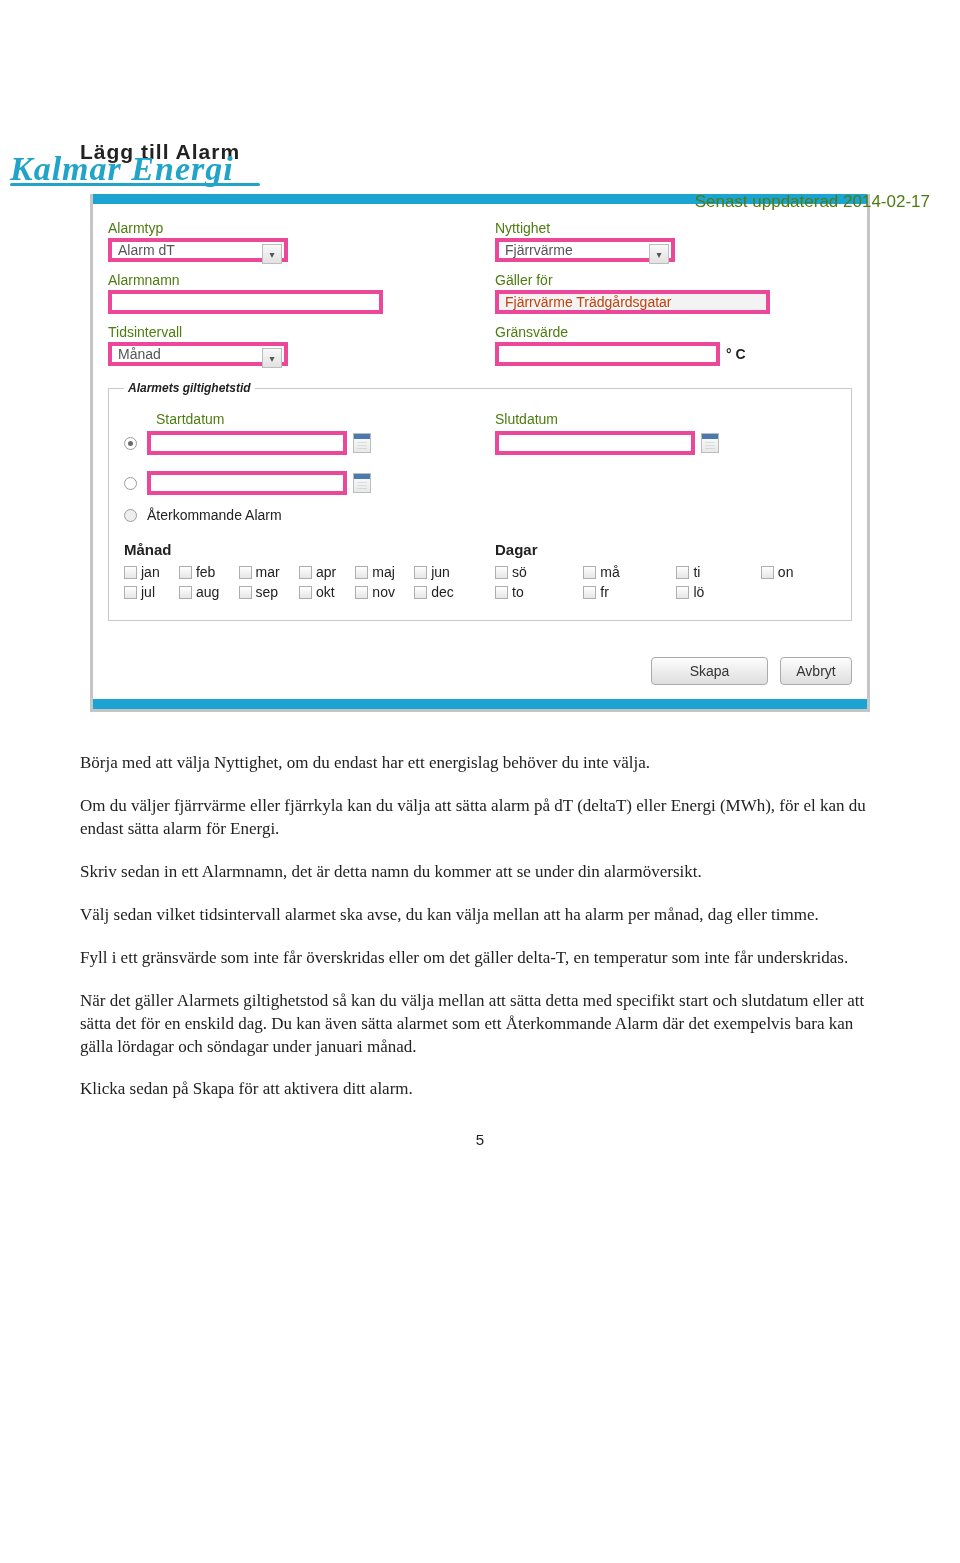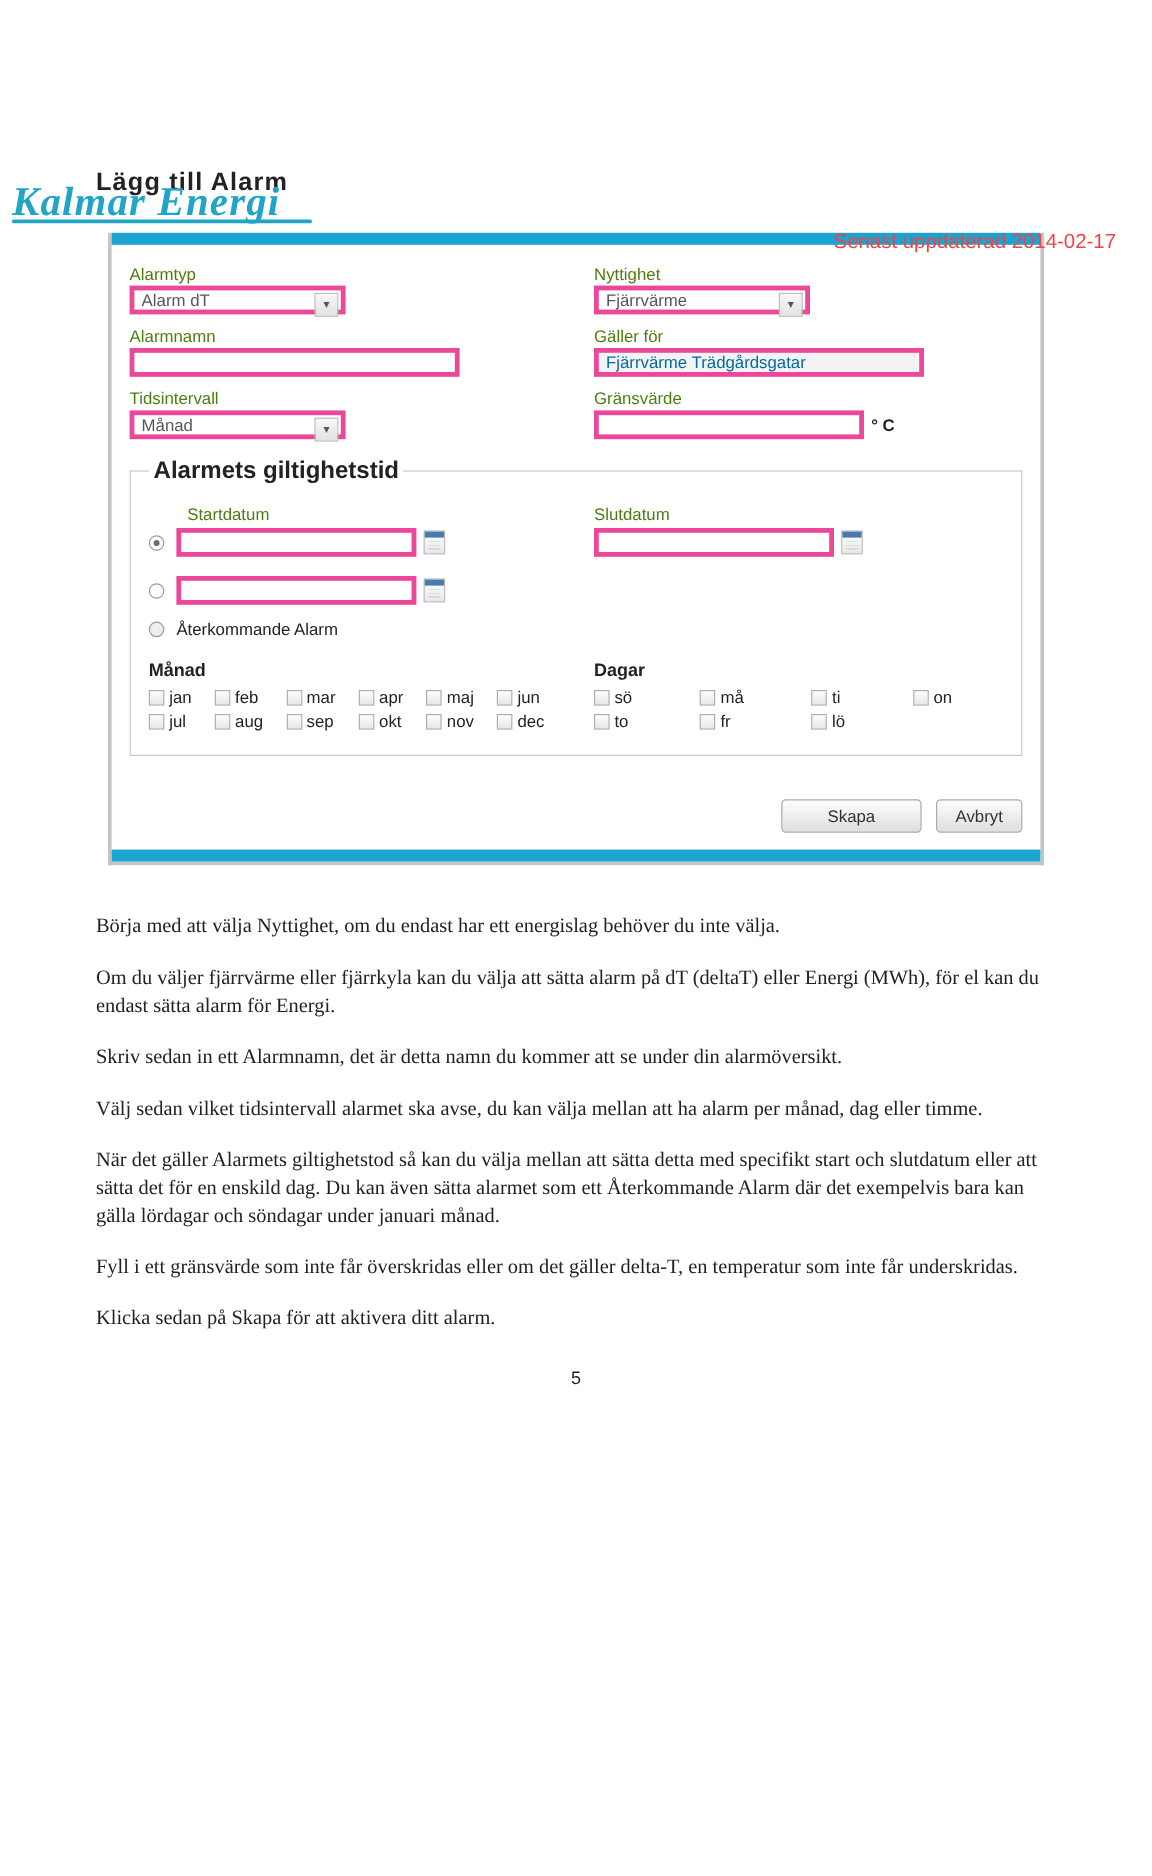--- a/index.html
+++ b/index.html
@@ -1,41 +1,41 @@
 <!DOCTYPE html>
 <html><head>
 <meta charset="utf-8">
 <style>
   body { margin:0; font-family: Arial, Helvetica, sans-serif; background:#fff; color:#222; }
   .page { width:960px; margin:0 auto; position:relative; padding-bottom:40px; }
   .logo { position:absolute; top:10px; left:10px; }
   .logo-text { font-family:"Brush Script MT","Segoe Script",cursive; font-style:italic; color:#21a4c8; font-size:34px; font-weight:600; letter-spacing:1px; }
   .logo-underline { display:block; height:3px; background:#21a4c8; margin-top:-5px; border-radius:2px; width:250px; }
-  .header-date { position:absolute; top:52px; right:30px; font-size:17px; color:#ef4444; }
+  .header-date { position:absolute; top:52px; right:30px; font-size:17px; color:#4d7c0f; }
   .content { margin:140px 80px 0 80px; }
   h2.section { font-size:21px; letter-spacing:1px; color:#222; font-weight:700; margin:0 0 30px 0; }
 
   .panel { border-left:3px solid #c5c5c5; border-right:3px solid #c5c5c5; border-bottom:3px solid #c5c5c5; background:#fff; margin:0 10px 40px 10px; }
   .bar { height:10px; background:#1ba3d1; }
   .panel-inner { padding:10px 15px 20px 15px; }
   .panel-title { color:#1e78c7; font-size:21px; font-weight:700; margin:5px 0 8px 0; font-family:Arial,Helvetica,sans-serif; }
   .row { display:flex; gap:30px; margin-bottom:4px; }
   .col { flex:1; }
   .lbl { font-size:14px; color:#4d7c0f; margin:6px 0 2px 0; }
   .select, .input { display:flex; align-items:flex-start; background:#fff; border:4px solid #ec4899; height:24px; font-size:14px; color:#555; padding:0 6px; box-sizing:border-box; }
   .select { position:relative; }
   .select .caret { position:absolute; right:2px; top:2px; width:20px; height:20px; background:linear-gradient(#f8f8f8,#e2e2e2); border:1px solid #bdbdbd; box-sizing:border-box; display:flex; align-items:center; justify-content:center; font-size:10px; color:#555; }
-  .readonly { background:#f3f3f3; color:#0369a1; }
+  .readonly { background:#f3f3f3; color:#c2410c; }
   .unit { font-weight:700; font-size:14px; margin-left:6px; }
   .inline { display:flex; align-items:center; }
   .w170 { width:180px; }
   .w280 { width:275px; }
 
   fieldset { border:1px solid #c9c9c9; margin:15px 0 4px 0; padding:10px 15px 20px 15px; }
-  legend { font-weight:700; font-size:20px; color:#222; padding:0 4px; }
+  legend { font-weight:700; font-size:12px; color:#222; padding:0 4px;font-style:italic; }
   .radio-row { display:flex; align-items:center; gap:10px; margin:4px 0 12px 0; }
   .radio { width:13px; height:13px; border:1px solid #9b9b9b; border-radius:50%; background:#fff; box-sizing:border-box; display:inline-flex; align-items:center; justify-content:center; }
   .radio.checked::after { content:""; width:5px; height:5px; border-radius:50%; background:#6b6b6b; }
   .radio.disabled { background:#eee; }
   .date-field { display:flex; align-items:center; gap:6px; }
   .cal-icon { width:18px; height:20px; background:linear-gradient(#fefefe,#e8e8e8); border:1px solid #bcbcbc; box-sizing:border-box; position:relative; }
   .cal-icon::before { content:""; position:absolute; top:0; left:0; right:0; height:5px; background:#4b7ab0; }
   .cal-icon::after { content:""; position:absolute; top:8px; left:3px; right:3px; bottom:3px; background:repeating-linear-gradient(#9aa 0 1px, transparent 1px 3px); opacity:.3; }
 
   .months { display:grid; grid-template-columns:repeat(6,auto); gap:4px 8px; font-size:14px; color:#222; margin-top:6px; }
@@ -256,20 +256,20 @@
           </div>
       </div>
       <div class="bar"></div>
     </div>
 
     <div class="body-text">
       <p>Börja med att välja Nyttighet, om du endast har ett energislag behöver du inte välja.</p>
       <p>Om du väljer fjärrvärme eller fjärrkyla kan du välja att sätta alarm på dT (deltaT) eller Energi (MWh), för el kan du endast sätta alarm för Energi.</p>
       <p>Skriv sedan in ett Alarmnamn, det är detta namn du kommer att se under din alarmöversikt.</p>
       <p>Välj sedan vilket tidsintervall alarmet ska avse, du kan välja mellan att ha alarm per månad, dag eller timme.</p>
+      <p>Fyll i ett gränsvärde som inte får överskridas eller om det gäller delta-T, en temperatur som inte får underskridas.</p>
       <p>När det gäller Alarmets giltighetstod så kan du välja mellan att sätta detta med specifikt start och slutdatum eller att sätta det för en enskild dag. Du kan även sätta alarmet som ett Återkommande Alarm där det exempelvis bara kan gälla lördagar och söndagar under januari månad.</p>
-      <p>Fyll i ett gränsvärde som inte får överskridas eller om det gäller delta-T, en temperatur som inte får underskridas.</p>
       <p>Klicka sedan på Skapa för att aktivera ditt alarm.</p>
     </div>
 
     <div class="foot">5</div>
   </div>
 </div>
 
 </body></html>

